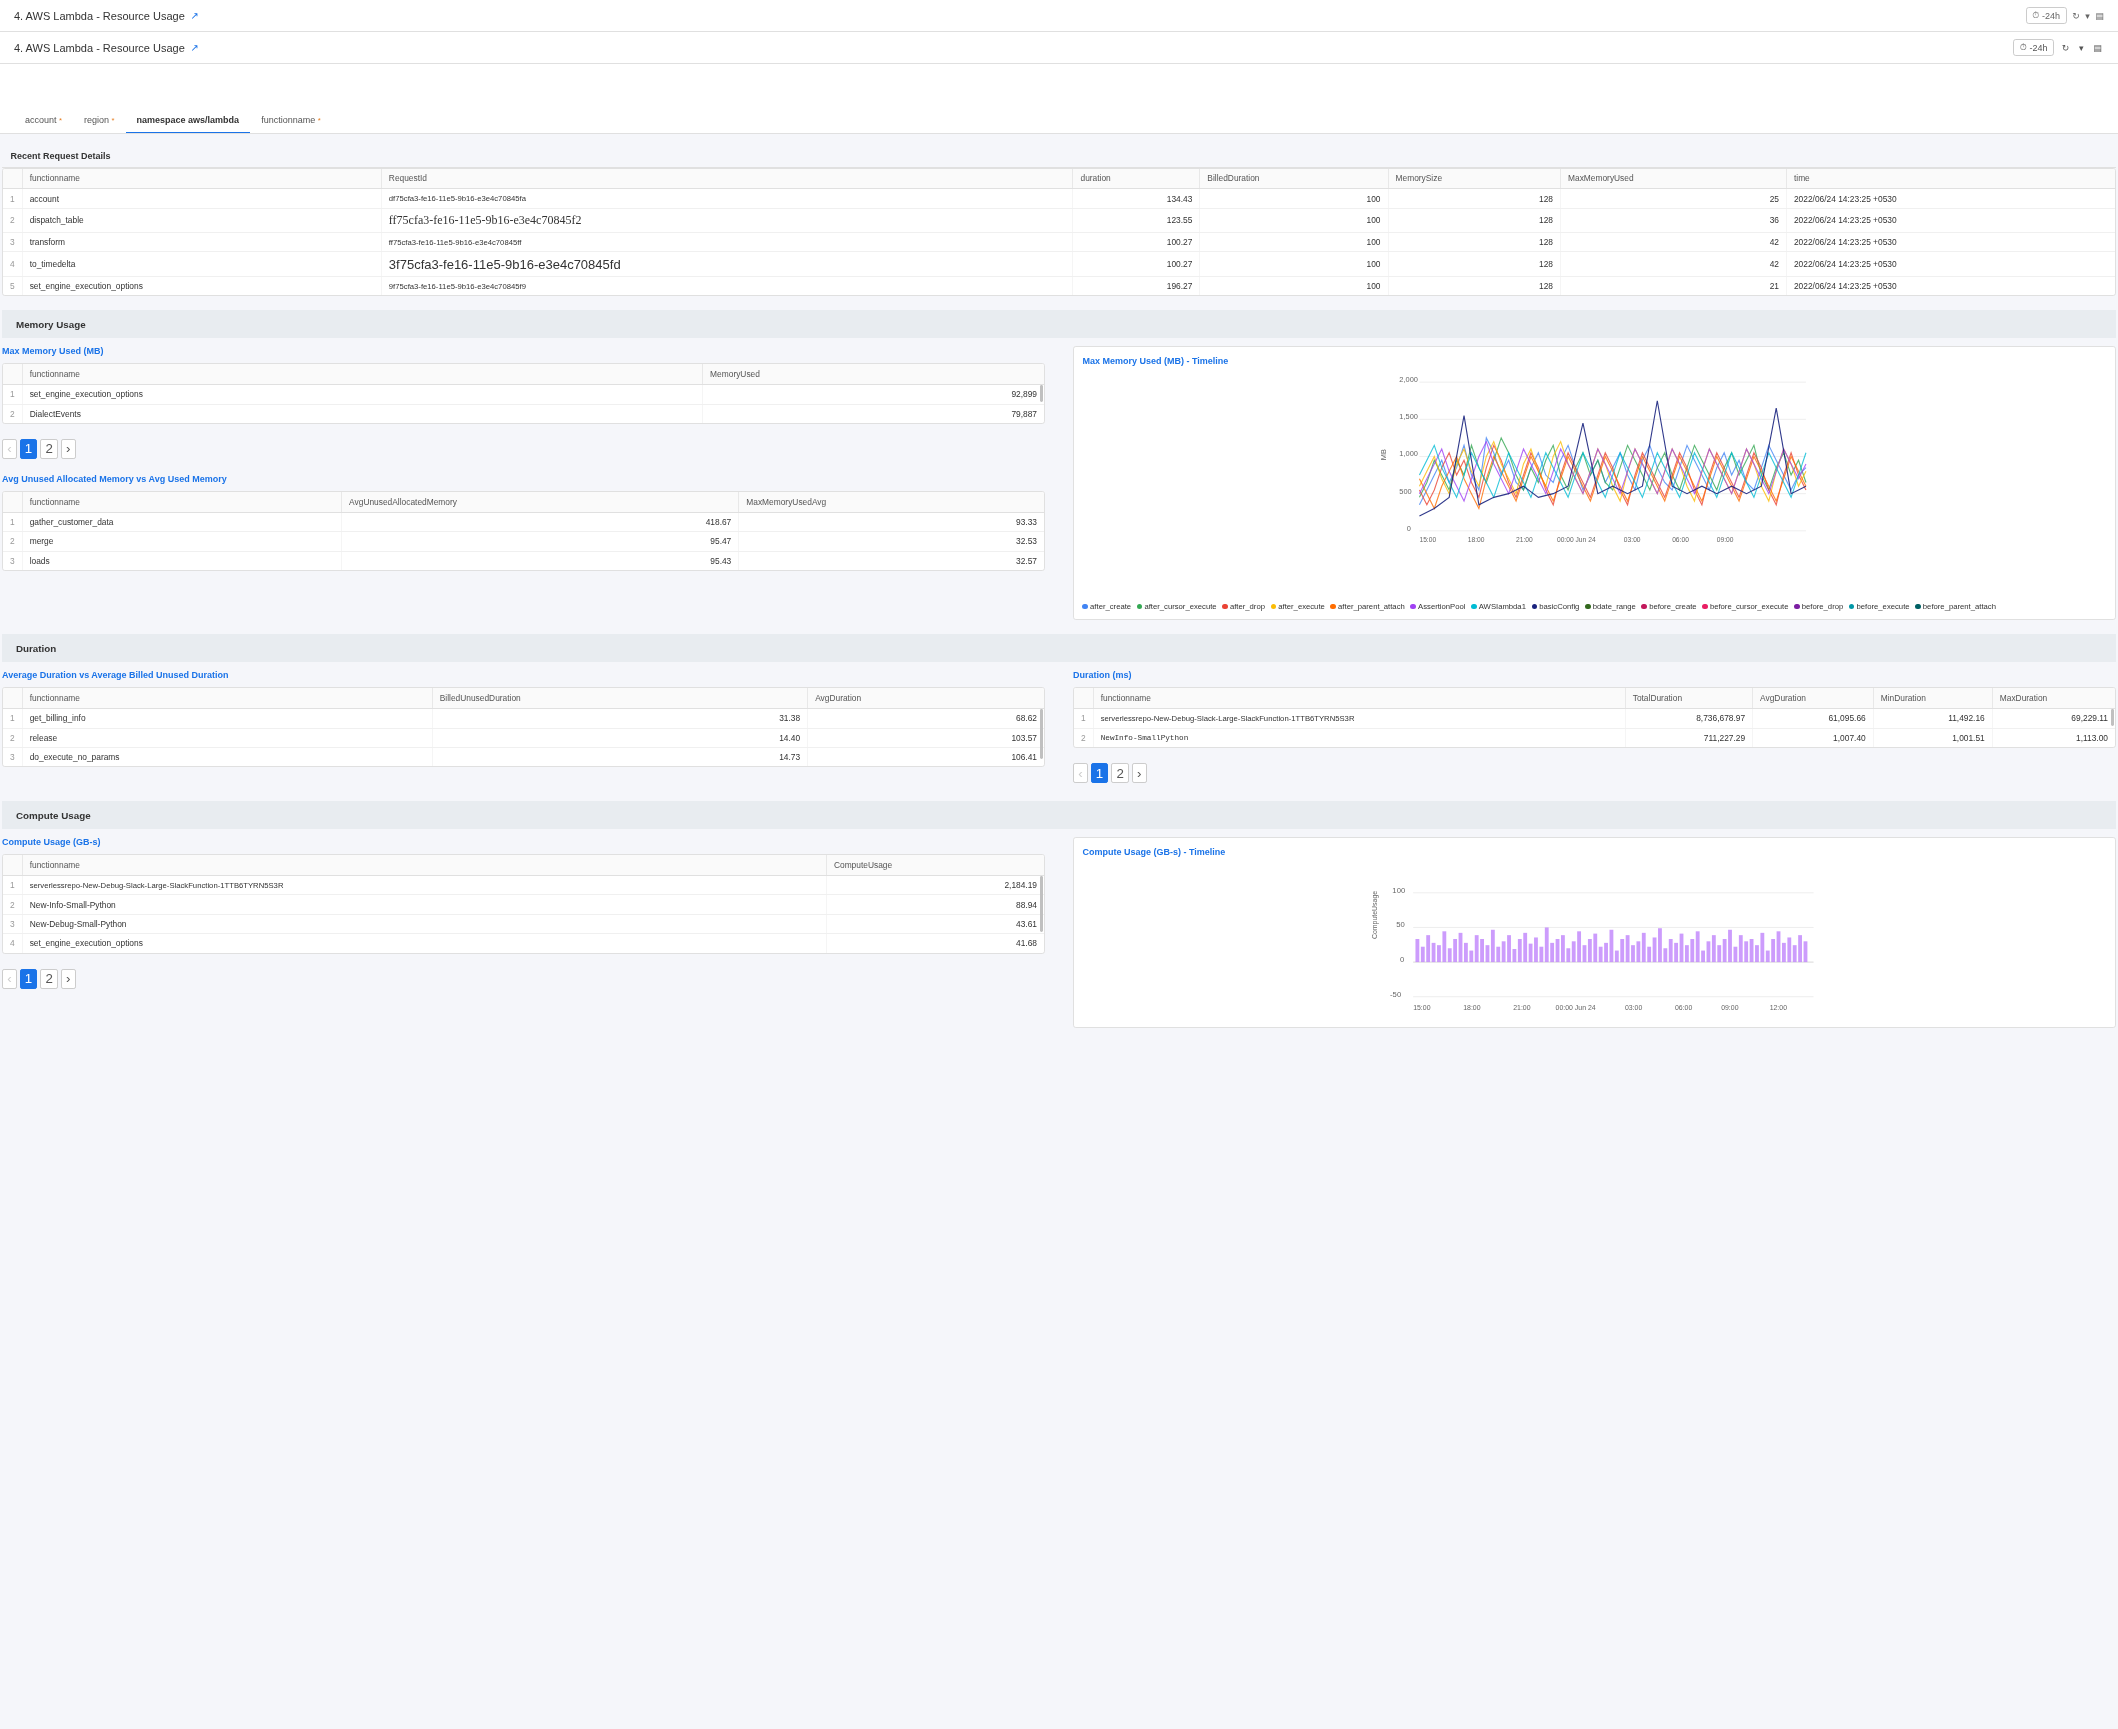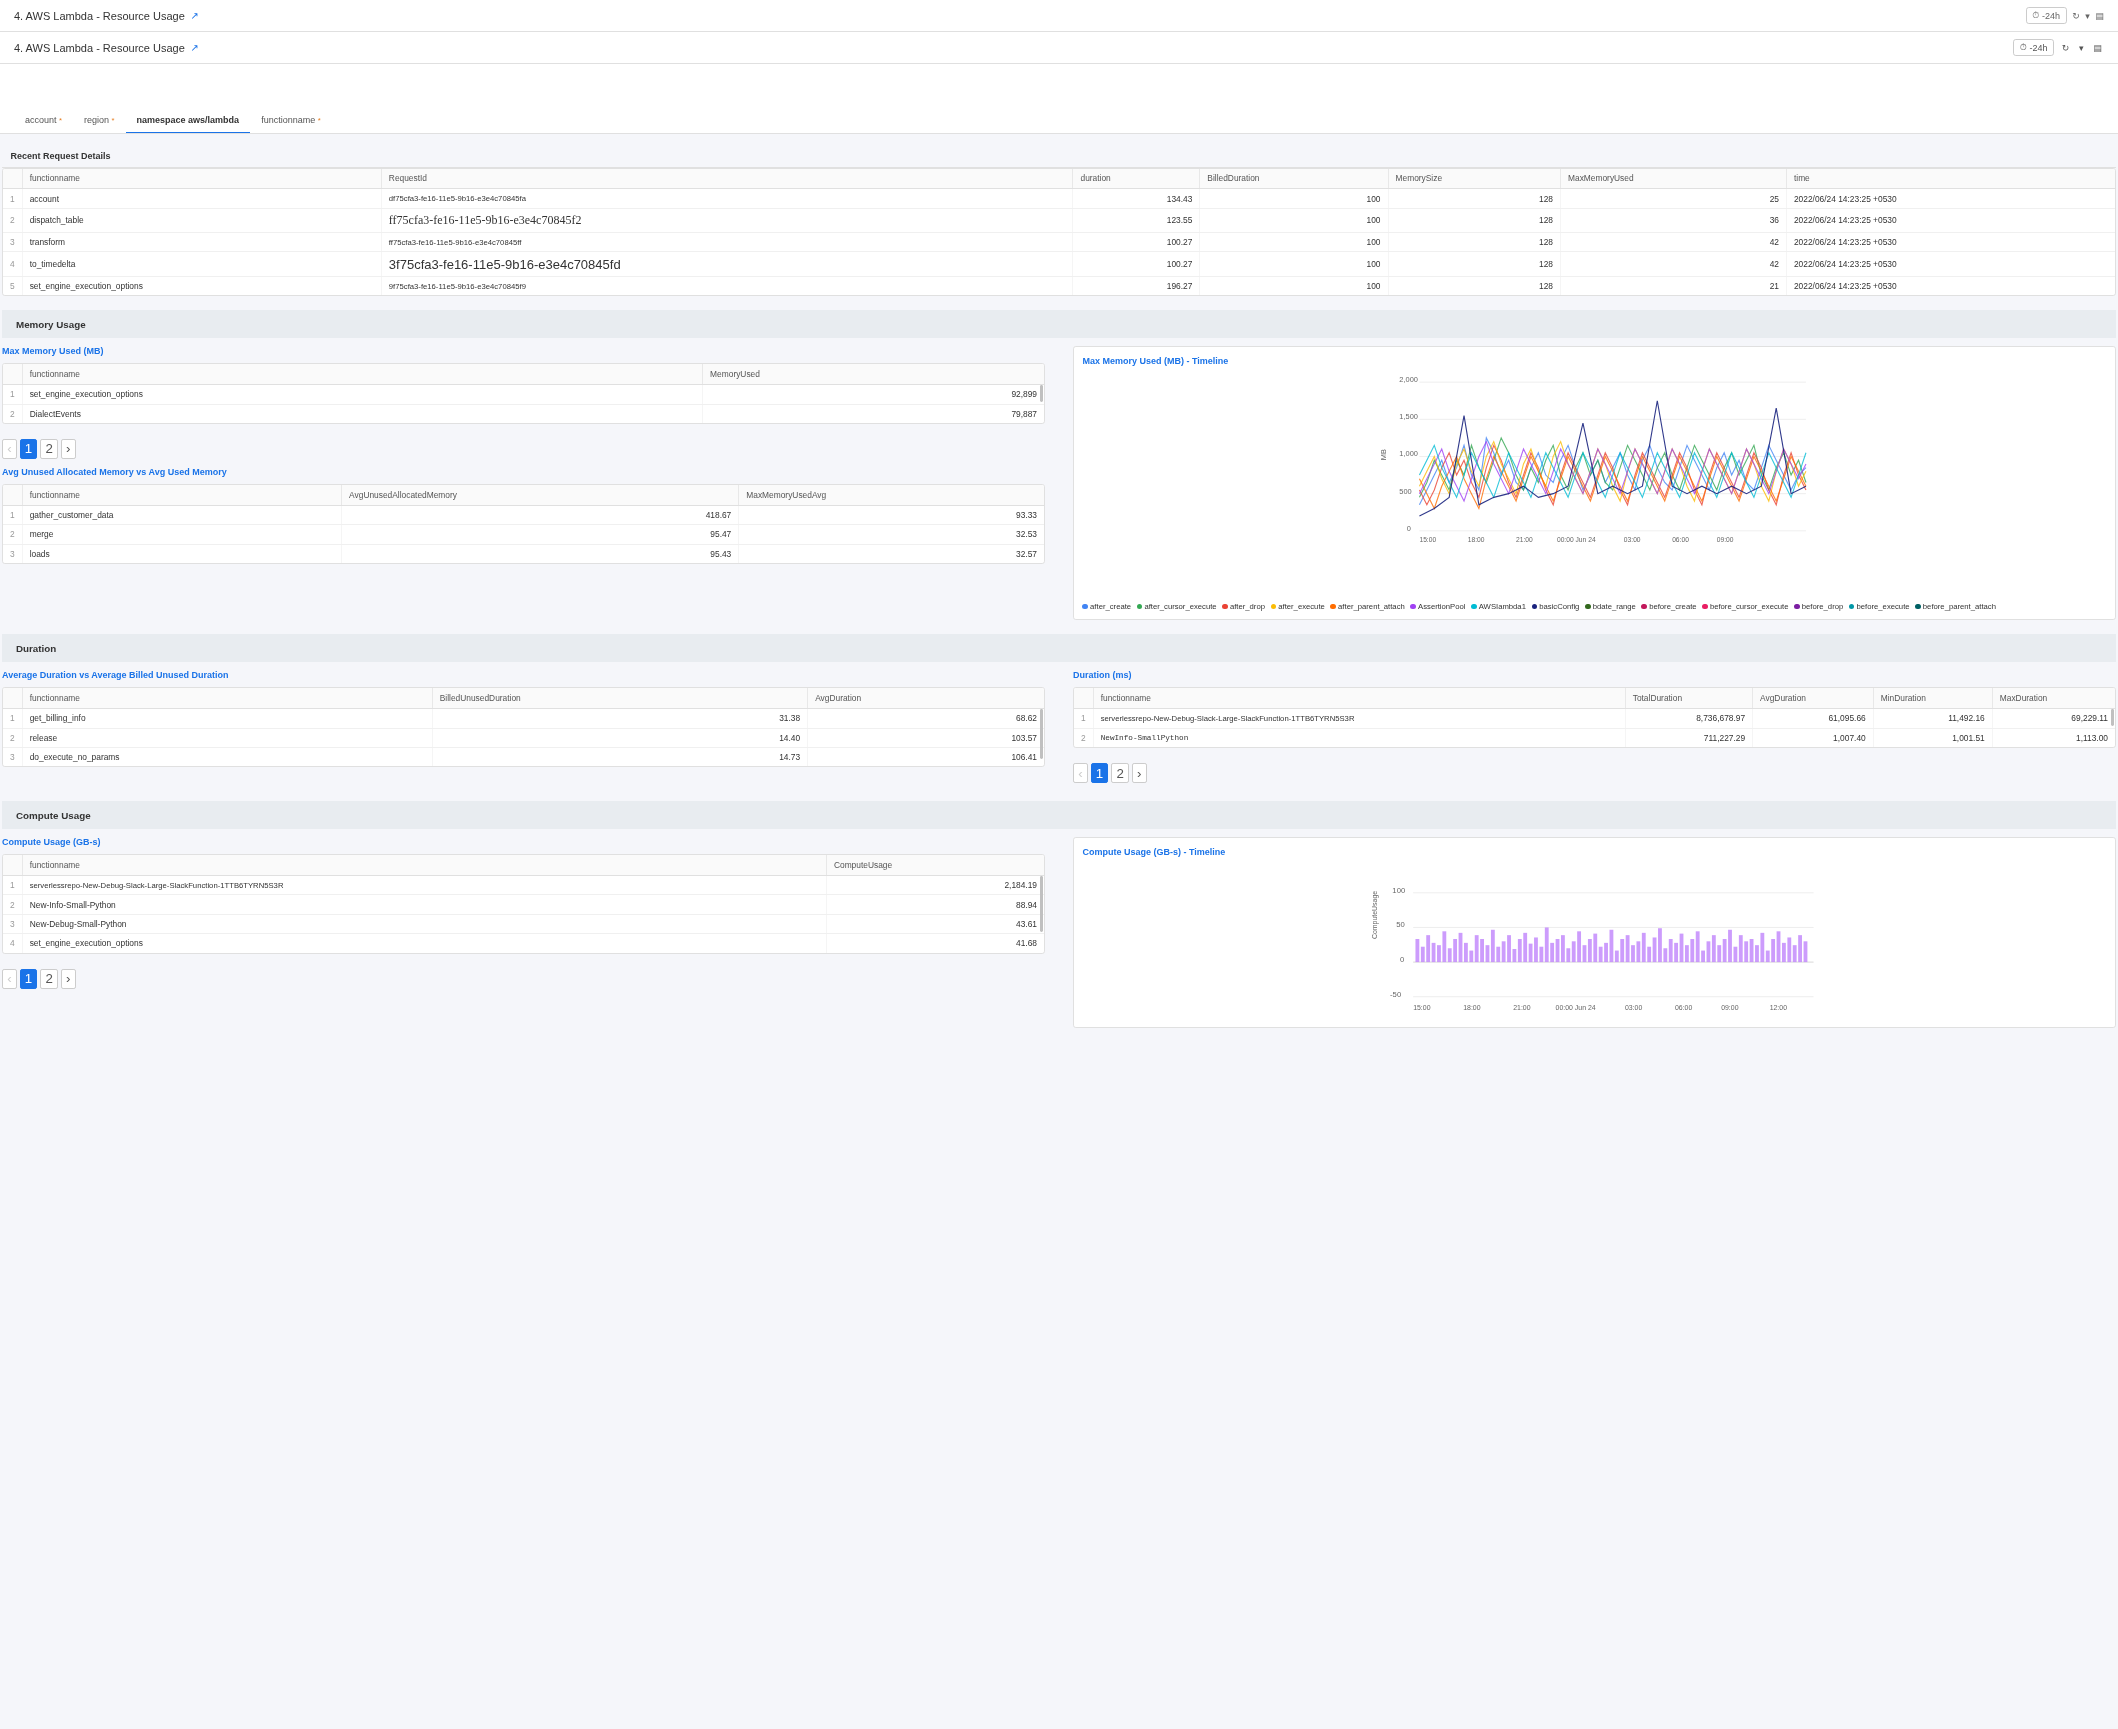--- a/index.html
+++ b/index.html
@@ -217,21 +217,21 @@
         </table>
         <div style="position:absolute;right:1.4px;top:21px;bottom:21px;width:2.8px;background:#c0c0c0;border-radius:1.4px;"></div>
       </div>
       <div class="pagination">
         <button class="page-btn disabled">‹</button>
         <button class="page-btn active">1</button>
         <button class="page-btn">2</button>
         <button class="page-btn">›</button>
       </div>
 
-      <div style="margin-top:4px;">
+      <div style="margin-top:11px;">
         <div class="sub-section-title">Avg Unused Allocated Memory vs Avg Used Memory</div>
         <div class="table-container">
           <table class="data-table">
             <thead>
               <tr>
                 <th style="width:16.7px;"></th>
                 <th>functionname</th>
                 <th class="col-right">AvgUnusedAllocatedMemory</th>
                 <th class="col-right">MaxMemoryUsedAvg</th>
               </tr>

